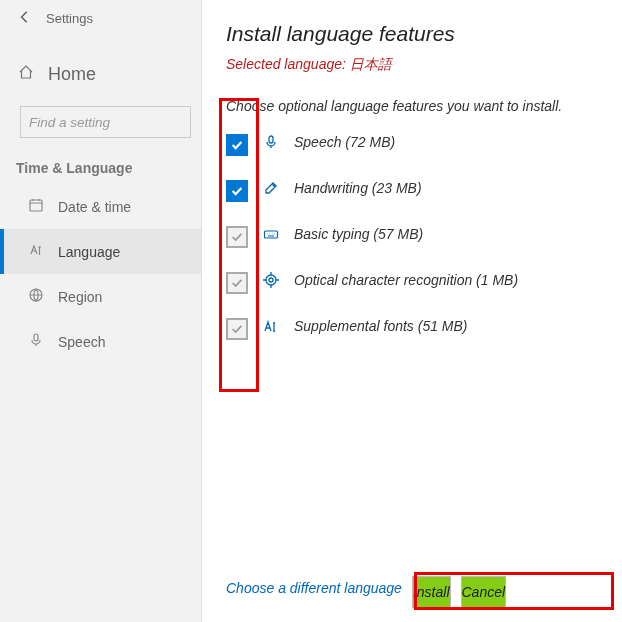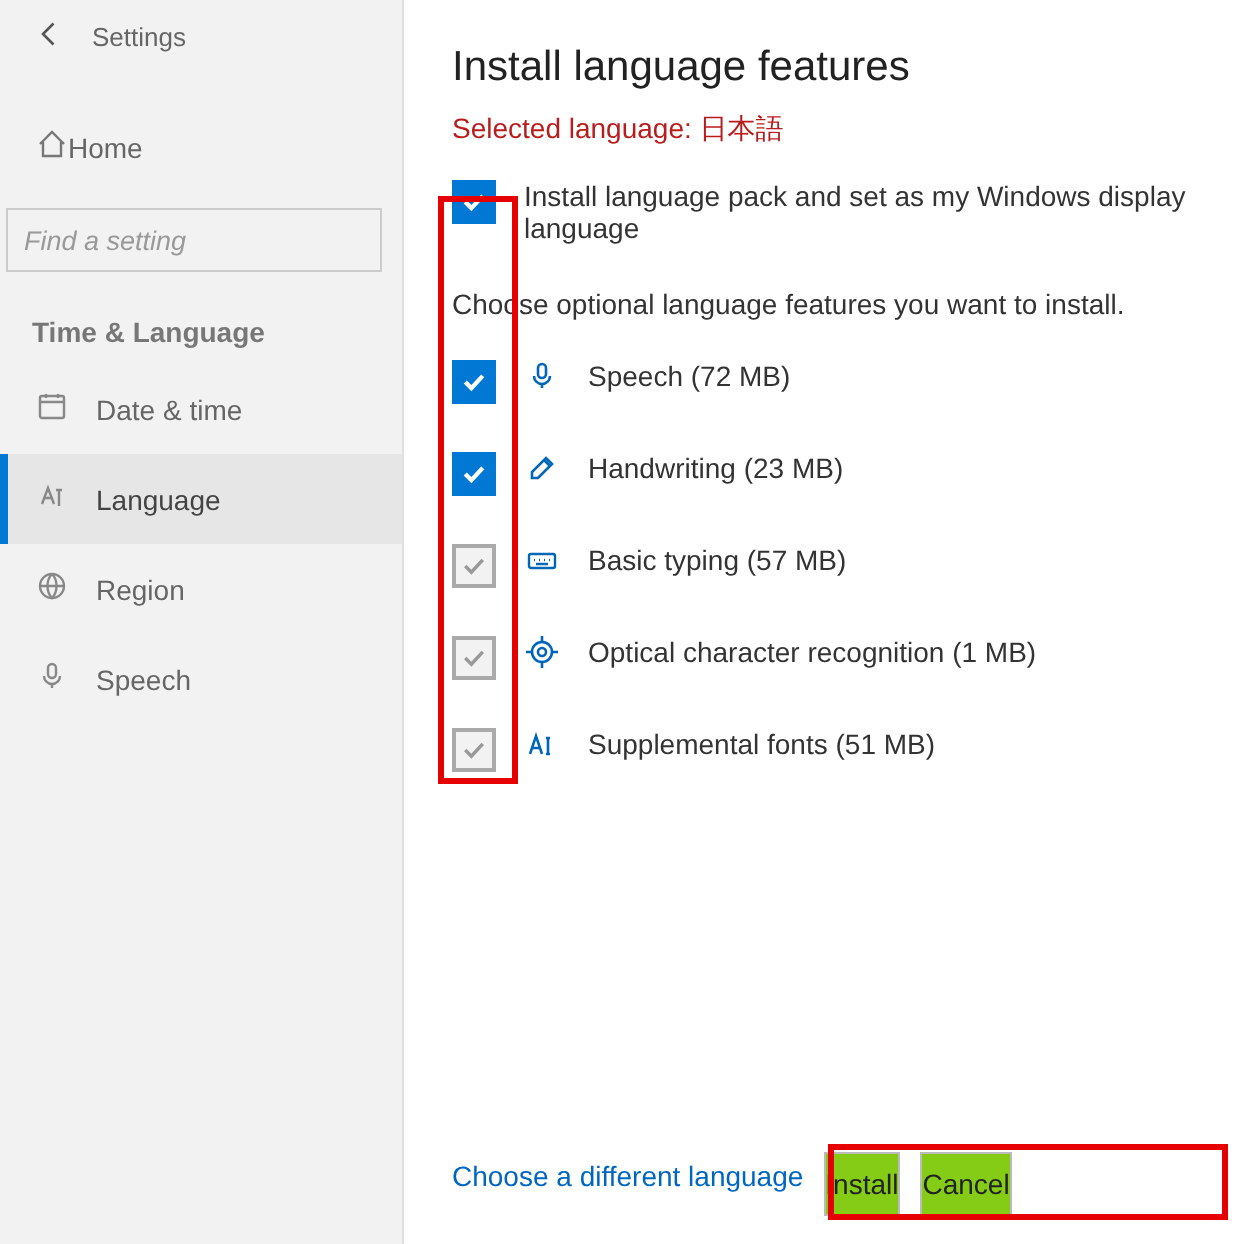--- a/index.html
+++ b/index.html
@@ -24,48 +24,49 @@
       display: flex;
       align-items: center;
       gap: 14px;
       padding: 10px 16px 10px 18px;
       font-size: 13px;
     }
     .sb-header svg { width: 14px; height: 14px; }
     .sb-home {
       display: flex;
       align-items: center;
+      gap: 14px;
       padding: 9px 16px 9px 18px;
       margin-top: 18px;
-      font-size: 14px;
+      font-size: 18px;
     }
     .sb-home svg { width: 16px; height: 16px; }
     .searchbox {
-      margin: 12px 10px 0 3px;
+      margin: 12px 10px 0 20px;
       border: 1px solid #ccc;
       height: 32px;
       display: flex;
       align-items: center;
       padding: 0 8px;
       color: #999;
       font-size: 13.5px;
       background: #f2f2f2;
       font-style: italic;
     }
     .section-title {
       padding: 22px 16px 8px 16px;
       font-size: 14px;
       font-weight: 600;
       color: #777;
     }
     .nav-item {
       display: flex;
       align-items: center;
       gap: 14px;
-      padding: 13px 16px 13px 18px;
+      padding: 13px 16px 13px 28px;
       font-size: 14px;
       position: relative;
     }
     .nav-item svg { width: 16px; height: 16px; flex-shrink: 0; }
     .nav-item.active {
       background: #e6e6e6;
       color: #444;
     }
     .nav-item.active::before {
       content: "";
@@ -73,20 +74,21 @@
       left: 0; top: 0; bottom: 0;
       width: 4px;
       background: #0078d4;
     }
     .main {
       flex: 1;
       padding: 22px 24px 14px 24px;
       display: flex;
       flex-direction: column;
       position: relative;
+      font-style: italic;
     }
     h1 {
       font-size: 21px;
       font-weight: 400;
       color: #222;
       margin-bottom: 10px;
     }
     .subtitle {
       font-size: 14px;
       color: #b91c1c;
@@ -213,28 +215,20 @@
     <span>Speech</span>
   </div>
 </aside>
 
 <main class="main">
   <h1>Install language features</h1>
   <div class="subtitle">
     <span>Selected language: </span><span>日本語</span>
   </div>
 
-  <div class="option-row">
-    <div class="checkbox checked">
-      <svg viewBox="0 0 16 16" width="14" height="14" stroke="currentColor" stroke-width="2.5" fill="none">
-          <path d="M3 8 L6.5 11.5 L13 4.5"></path>
-        </svg>
-    </div>
-    <span class="opt-label">Install language pack and set as my Windows display language</span>
-  </div>
 
   <div class="opt-desc">Choose optional language features you want to install.</div>
 
   <div class="option-row sub">
     <div class="checkbox checked">
       <svg viewBox="0 0 16 16" width="14" height="14" stroke="currentColor" stroke-width="2.5" fill="none">
           <path d="M3 8 L6.5 11.5 L13 4.5"></path>
         </svg>
     </div>
     <span class="opt-icon">

